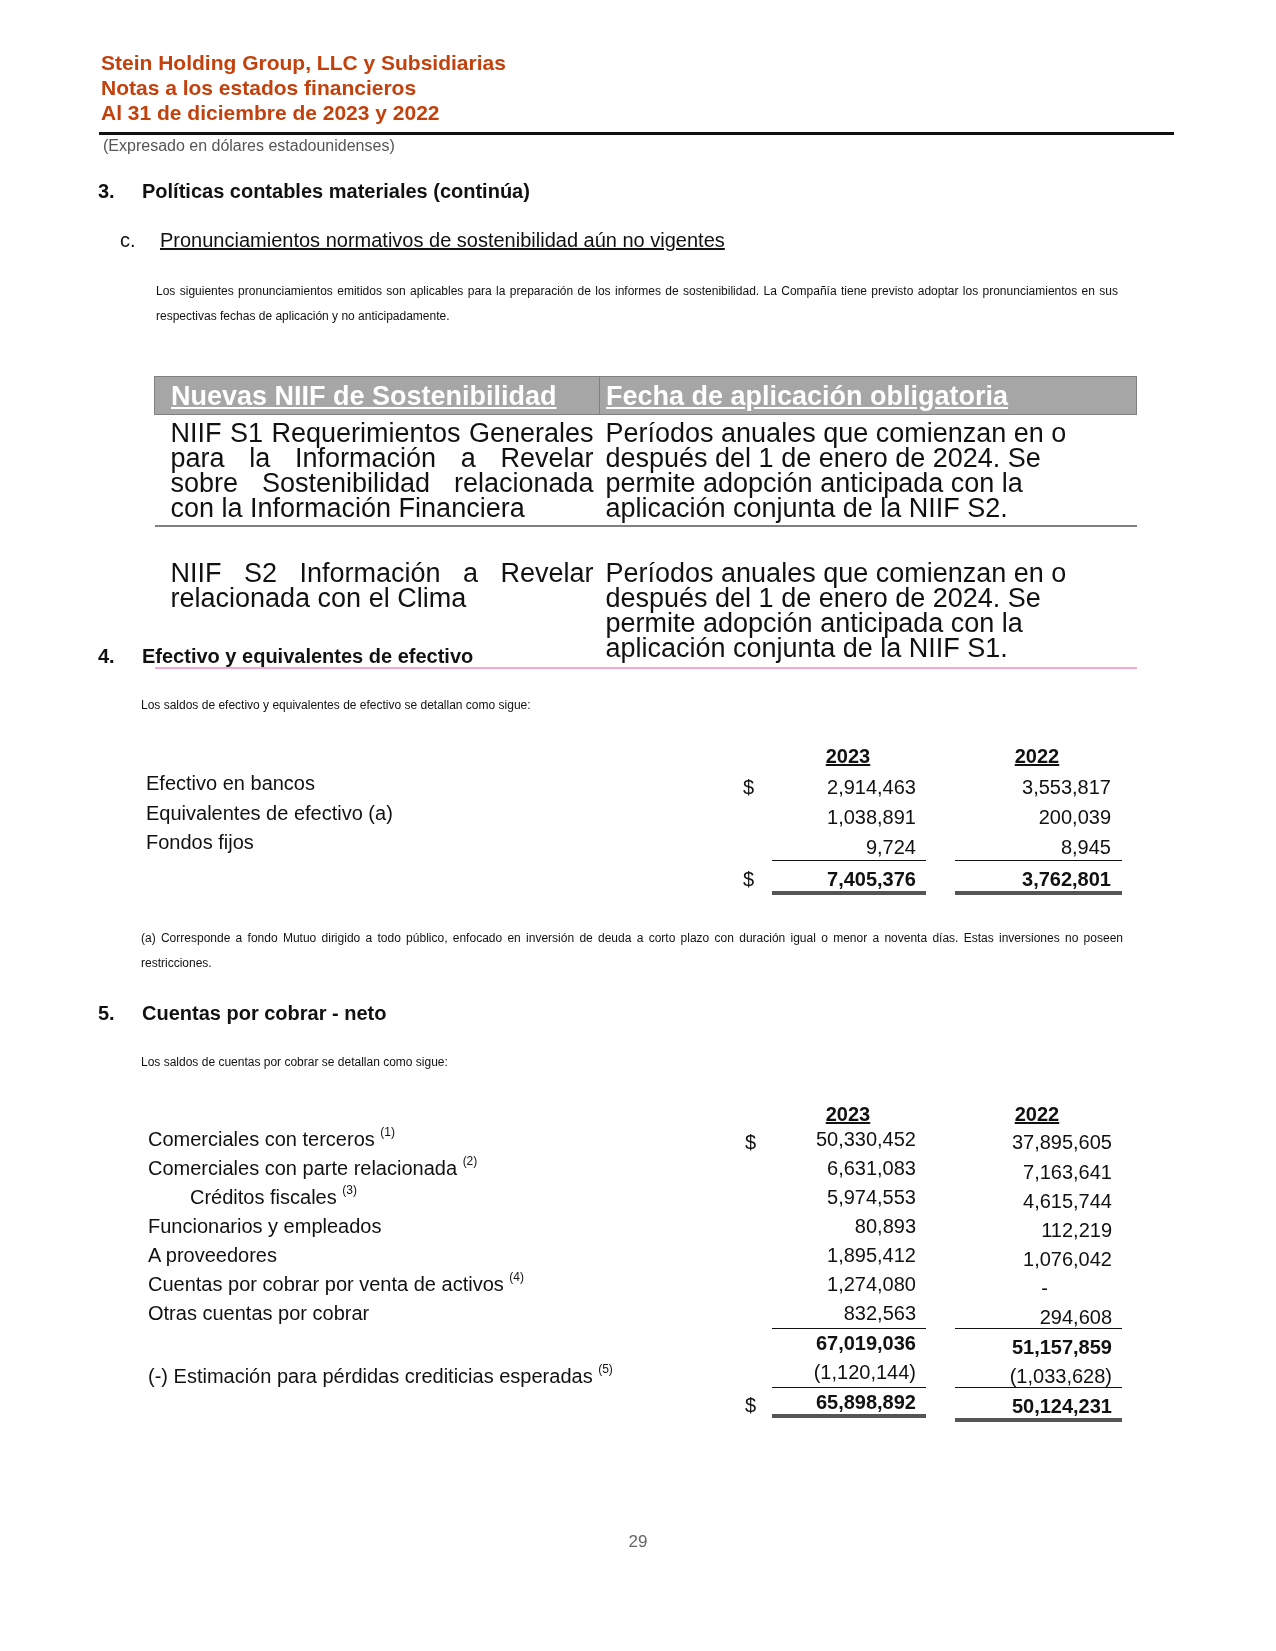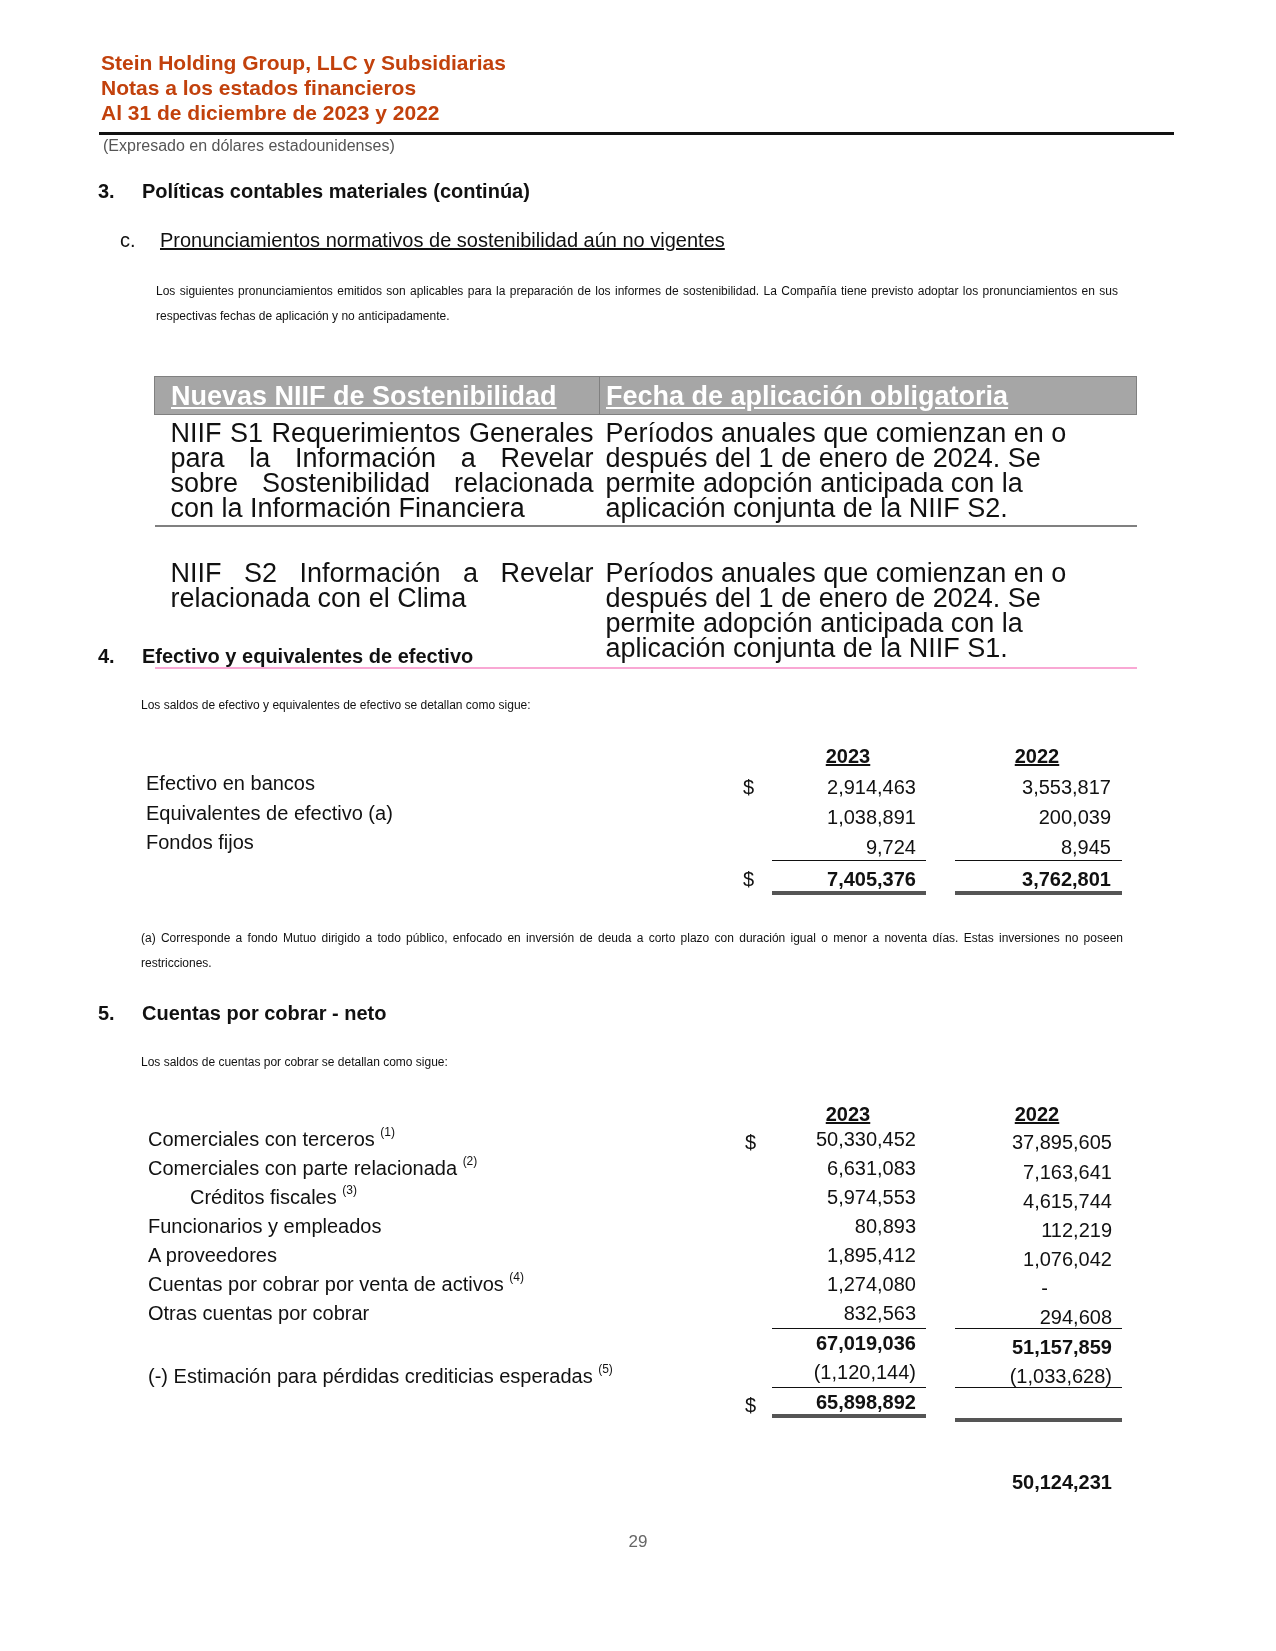--- a/index.html
+++ b/index.html
@@ -150,18 +150,18 @@
 
   <div class="lbl" style="left:148px; top:1365px;"><span>(-) Estimación para pérdidas crediticias esperadas</span> <sup>(5)</sup></div>
   <div class="num" style="left:770px; width:146px; top:1361px;">(1,120,144)</div>
   <div class="num" style="left:960px; width:152px; top:1365px;">(1,033,628)</div>
 
   <div class="line" style="left:772px; top:1387px; width:154px;"></div>
   <div class="line" style="left:955px; top:1387px; width:167px;"></div>
 
   <div class="dol" style="left:745px; top:1394px;">$</div>
   <div class="num bold" style="left:770px; width:146px; top:1391px;">65,898,892</div>
-  <div class="num bold" style="left:960px; width:152px; top:1471px;">50,124,231</div>
+  <div class="num bold" style="left:960px; width:152px; top:1395px;">50,124,231</div>
   <div class="dbl" style="left:772px; top:1414px; width:154px;"></div>
   <div class="dbl" style="left:955px; top:1418px; width:167px;"></div>
 </div>
 
 <div class="abs pg">29</div>
 
 </body></html>

